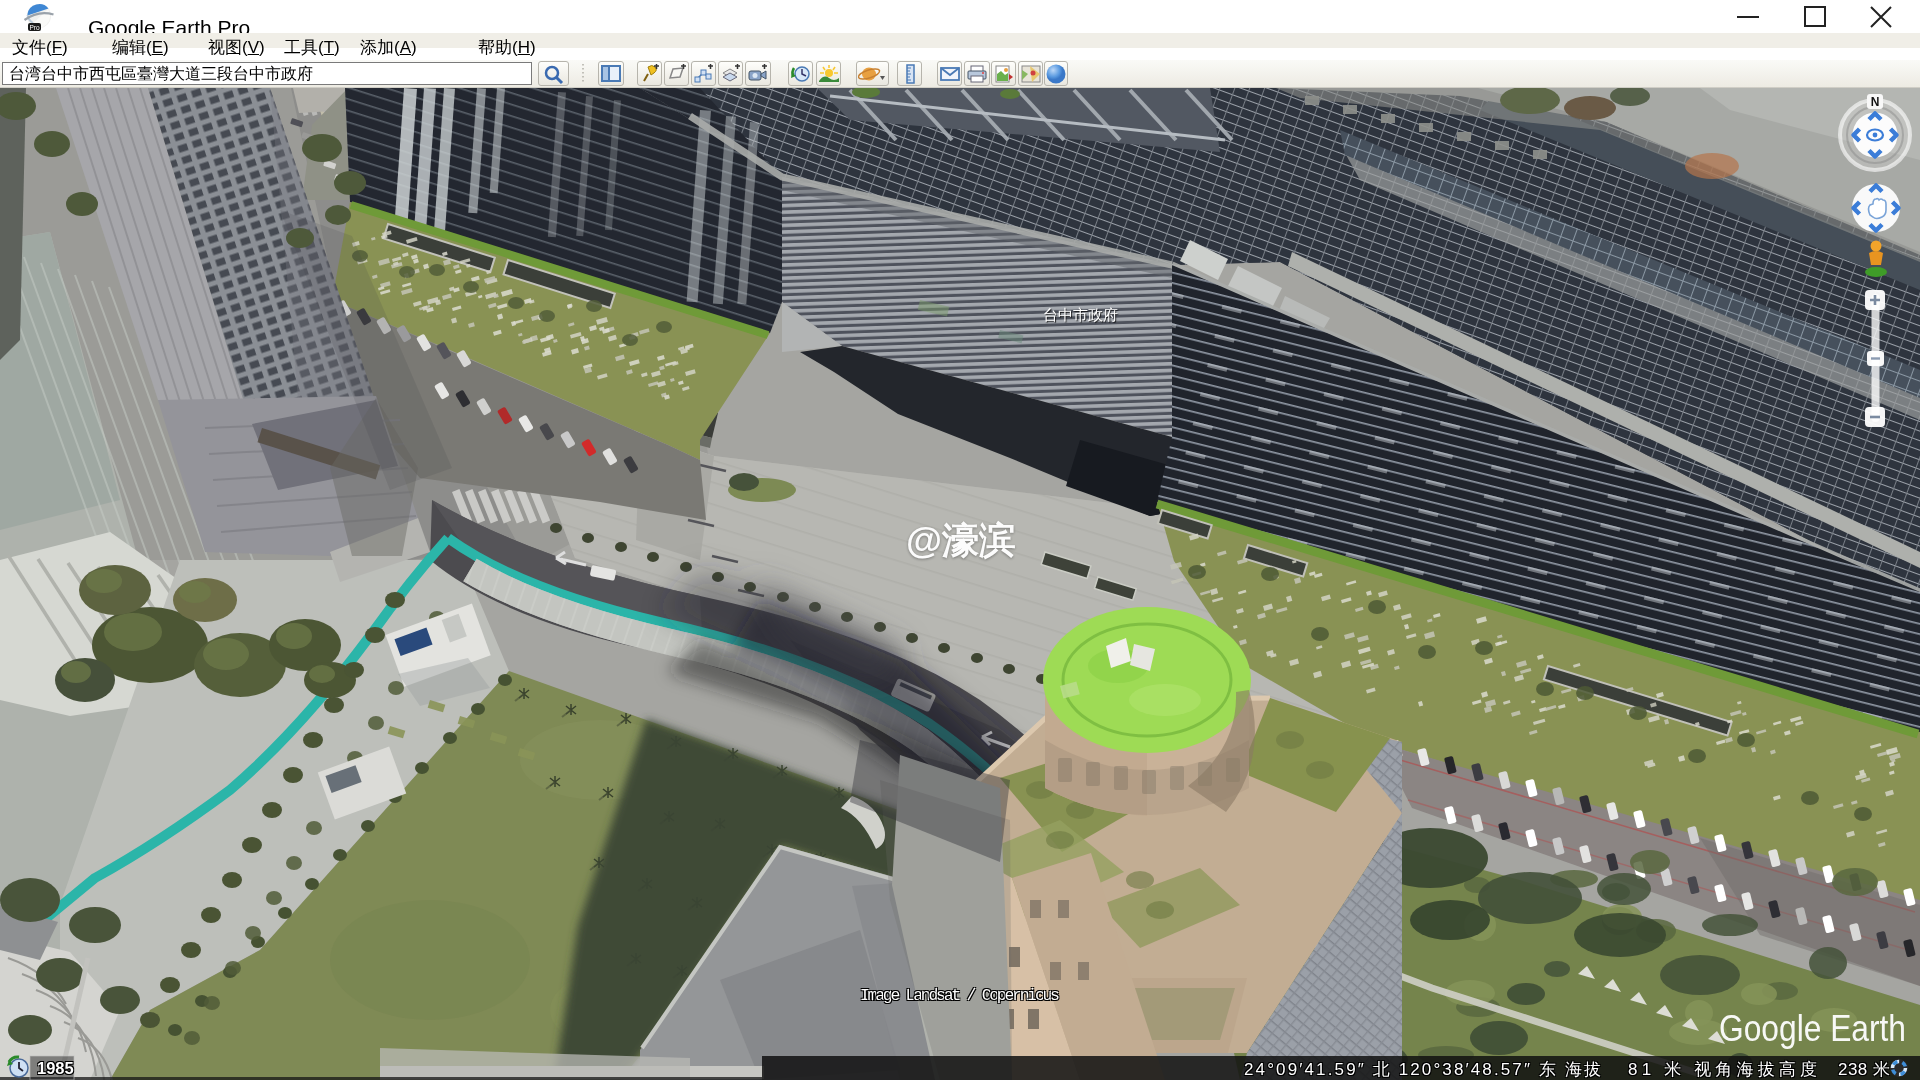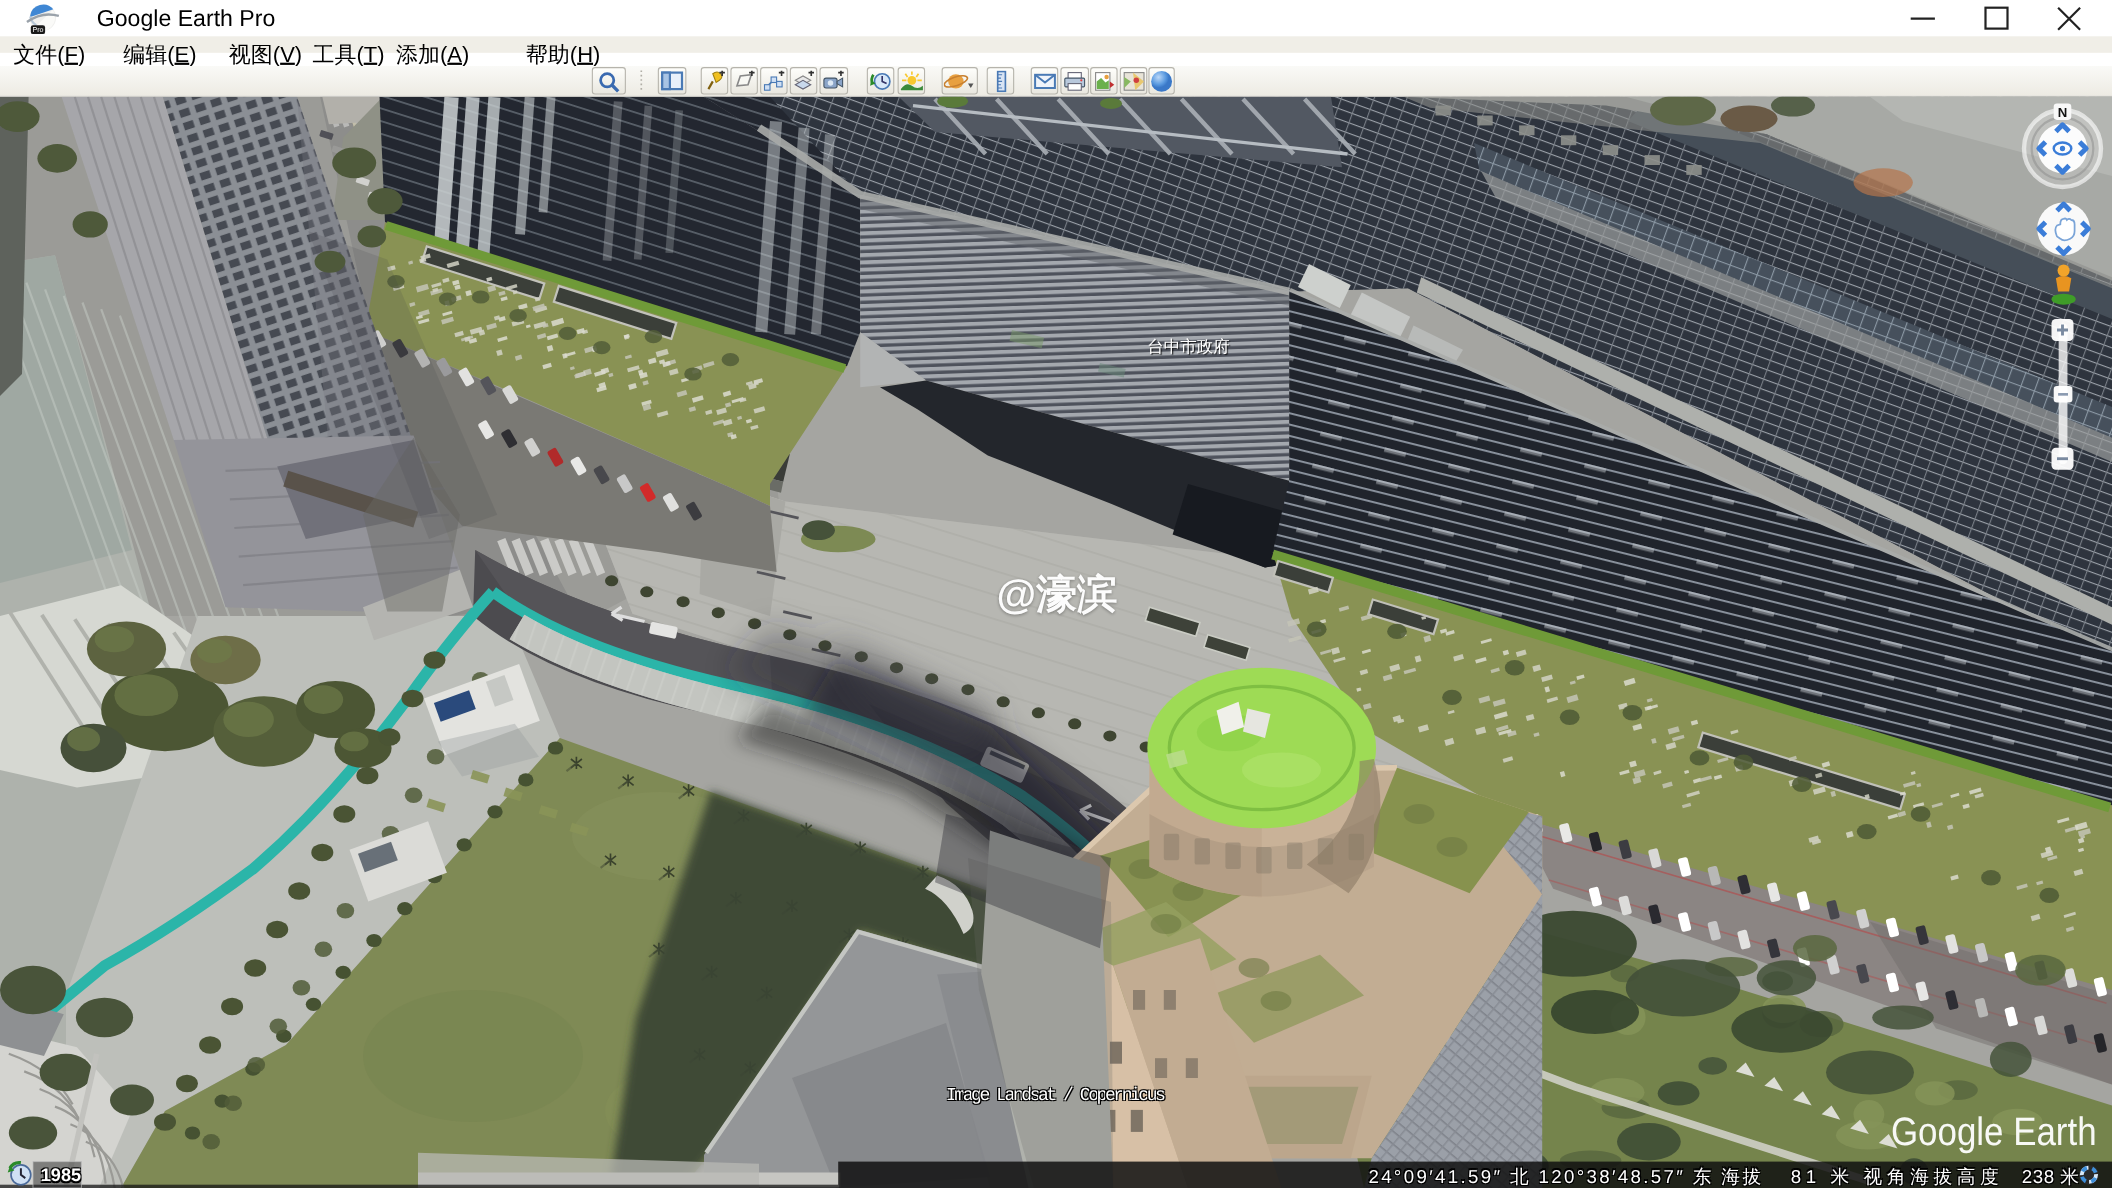--- a/index.html
+++ b/index.html
@@ -1,17 +1,17 @@
 <!DOCTYPE html>
 <html><head><meta charset="utf-8"><style>
 * { margin:0; padding:0; box-sizing:border-box; }
 html,body { width:1920px; height:1080px; overflow:hidden; font-family:'Liberation Sans',sans-serif; background:#fff; }
 #titlebar { position:absolute; left:0; top:0; width:1920px; height:33px; background:#ffffff; }
-#titlebar .ttl { position:absolute; left:88px; top:6px; font-size:21px; color:#000; }
-#menubar { position:absolute; left:0; top:33px; width:1920px; height:15px; background:#f0eee7; font-size:20px; color:#000; }
+#titlebar .ttl { position:absolute; left:88px; top:16px; font-size:21px; color:#000; }
+#menubar { position:absolute; left:0; top:33px; width:1920px; height:15px; background:#f0eee7; font-size:17px; color:#000; }
 #menubar span { position:absolute; top:3px; }
 #toolbar { position:absolute; left:0; top:60px; width:1920px; height:28px; background:linear-gradient(#fafaf7,#edebe3); border-bottom:1px solid #d0cec6; }
 #searchbox { position:absolute; left:2px; top:2px; width:530px; height:23px; background:#fff; border:1px solid #7a7a7a; font-size:16px; padding:0 6px; line-height:21px; }
 .tbtn { position:absolute; top:1px; height:25px; background:linear-gradient(#fefefb,#e9e7df); border:1px solid #b6b4ac; border-radius:3px; display:flex; align-items:center; justify-content:center; }
 #mapwrap { position:absolute; left:0; top:88px; width:1920px; height:992px; }
 svg text { font-family:'Liberation Sans',sans-serif; }
 </style></head>
 <body>
 <div id="titlebar">
   <svg style="position:absolute;left:23px;top:1px" width="32" height="32" viewBox="0 0 32 32">
@@ -32,20 +32,21 @@
 </div>
 <div id="menubar">
   <span style="left:12px">文件(<u>F</u>)</span>
   <span style="left:112px">编辑(<u>E</u>)</span>
   <span style="left:208px">视图(<u>V</u>)</span>
   <span style="left:284px">工具(<u>T</u>)</span>
   <span style="left:360px">添加(<u>A</u>)</span>
   <span style="left:478px">帮助(<u>H</u>)</span>
 </div>
 <div id="toolbar">
+  <div id="searchbox">台湾台中市西屯區臺灣大道三段台中市政府</div>
   <div class="tbtn" style="left:538px;width:31px">
       <svg width="26" height="22" viewBox="0 0 26 22">
         <circle cx="11" cy="10" r="6" fill="none" stroke="#3a6ab0" stroke-width="2.5"></circle>
         <line x1="15.5" y1="14.5" x2="21" y2="20" stroke="#3a6ab0" stroke-width="3"></line>
       </svg>
     </div>
 <div class="tbtn" style="left:598px;width:26px">
       <svg width="22" height="20" viewBox="0 0 22 20">
         <rect x="2" y="2" width="18" height="15" fill="#e8f0fa" stroke="#4a7ab5" stroke-width="2"></rect>
         <rect x="2" y="2" width="7" height="15" fill="#a8c4e4" stroke="#4a7ab5" stroke-width="2"></rect>

